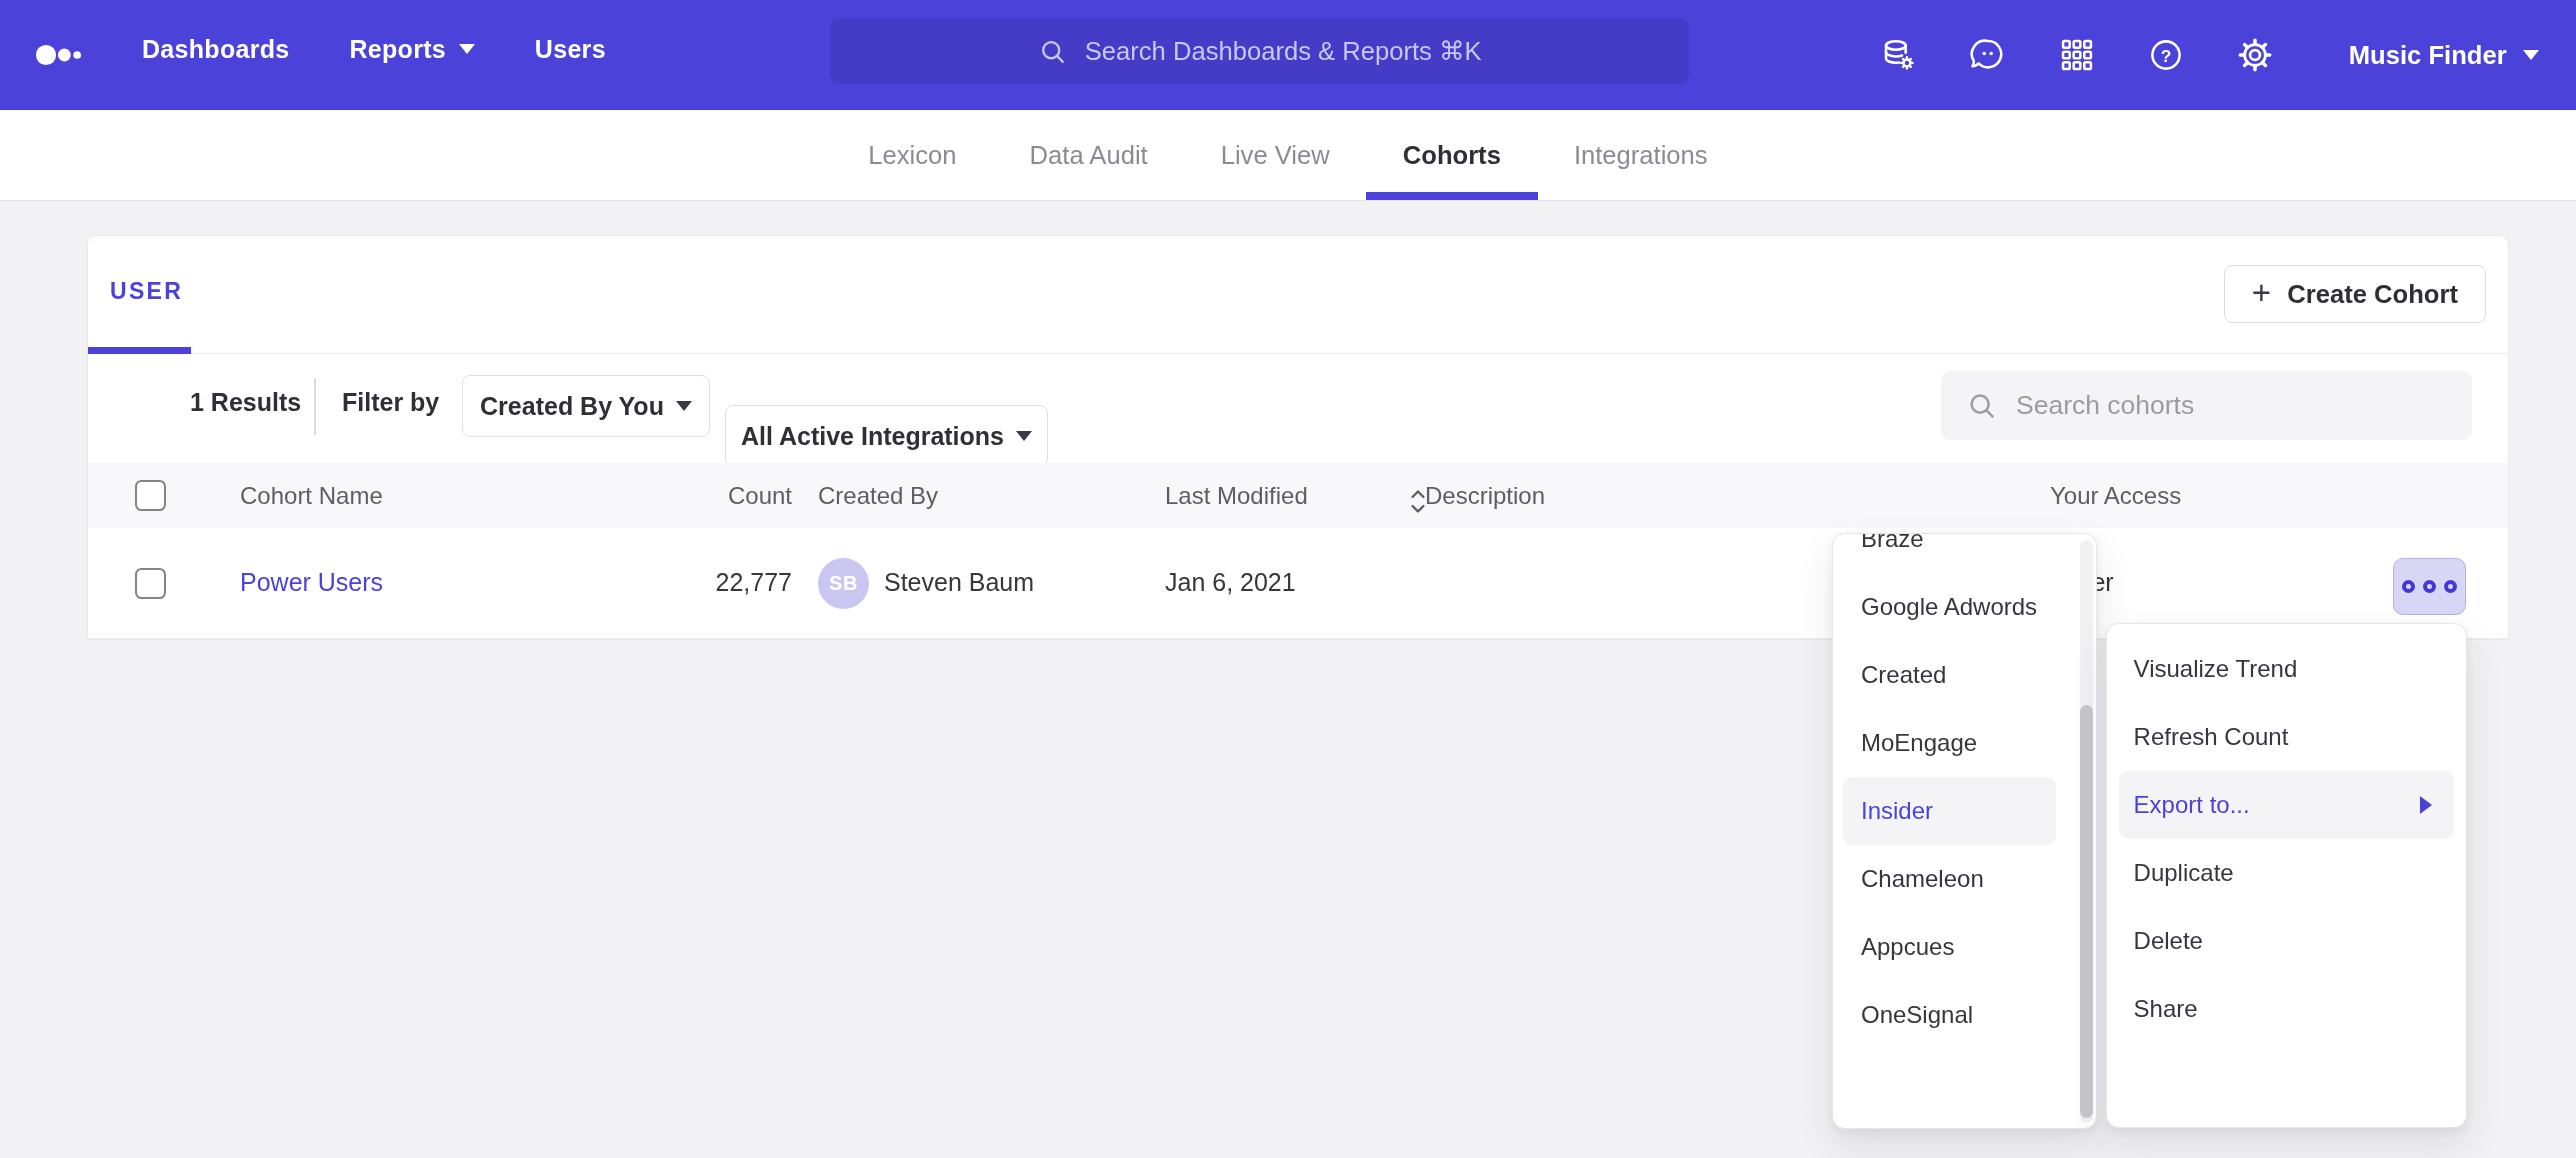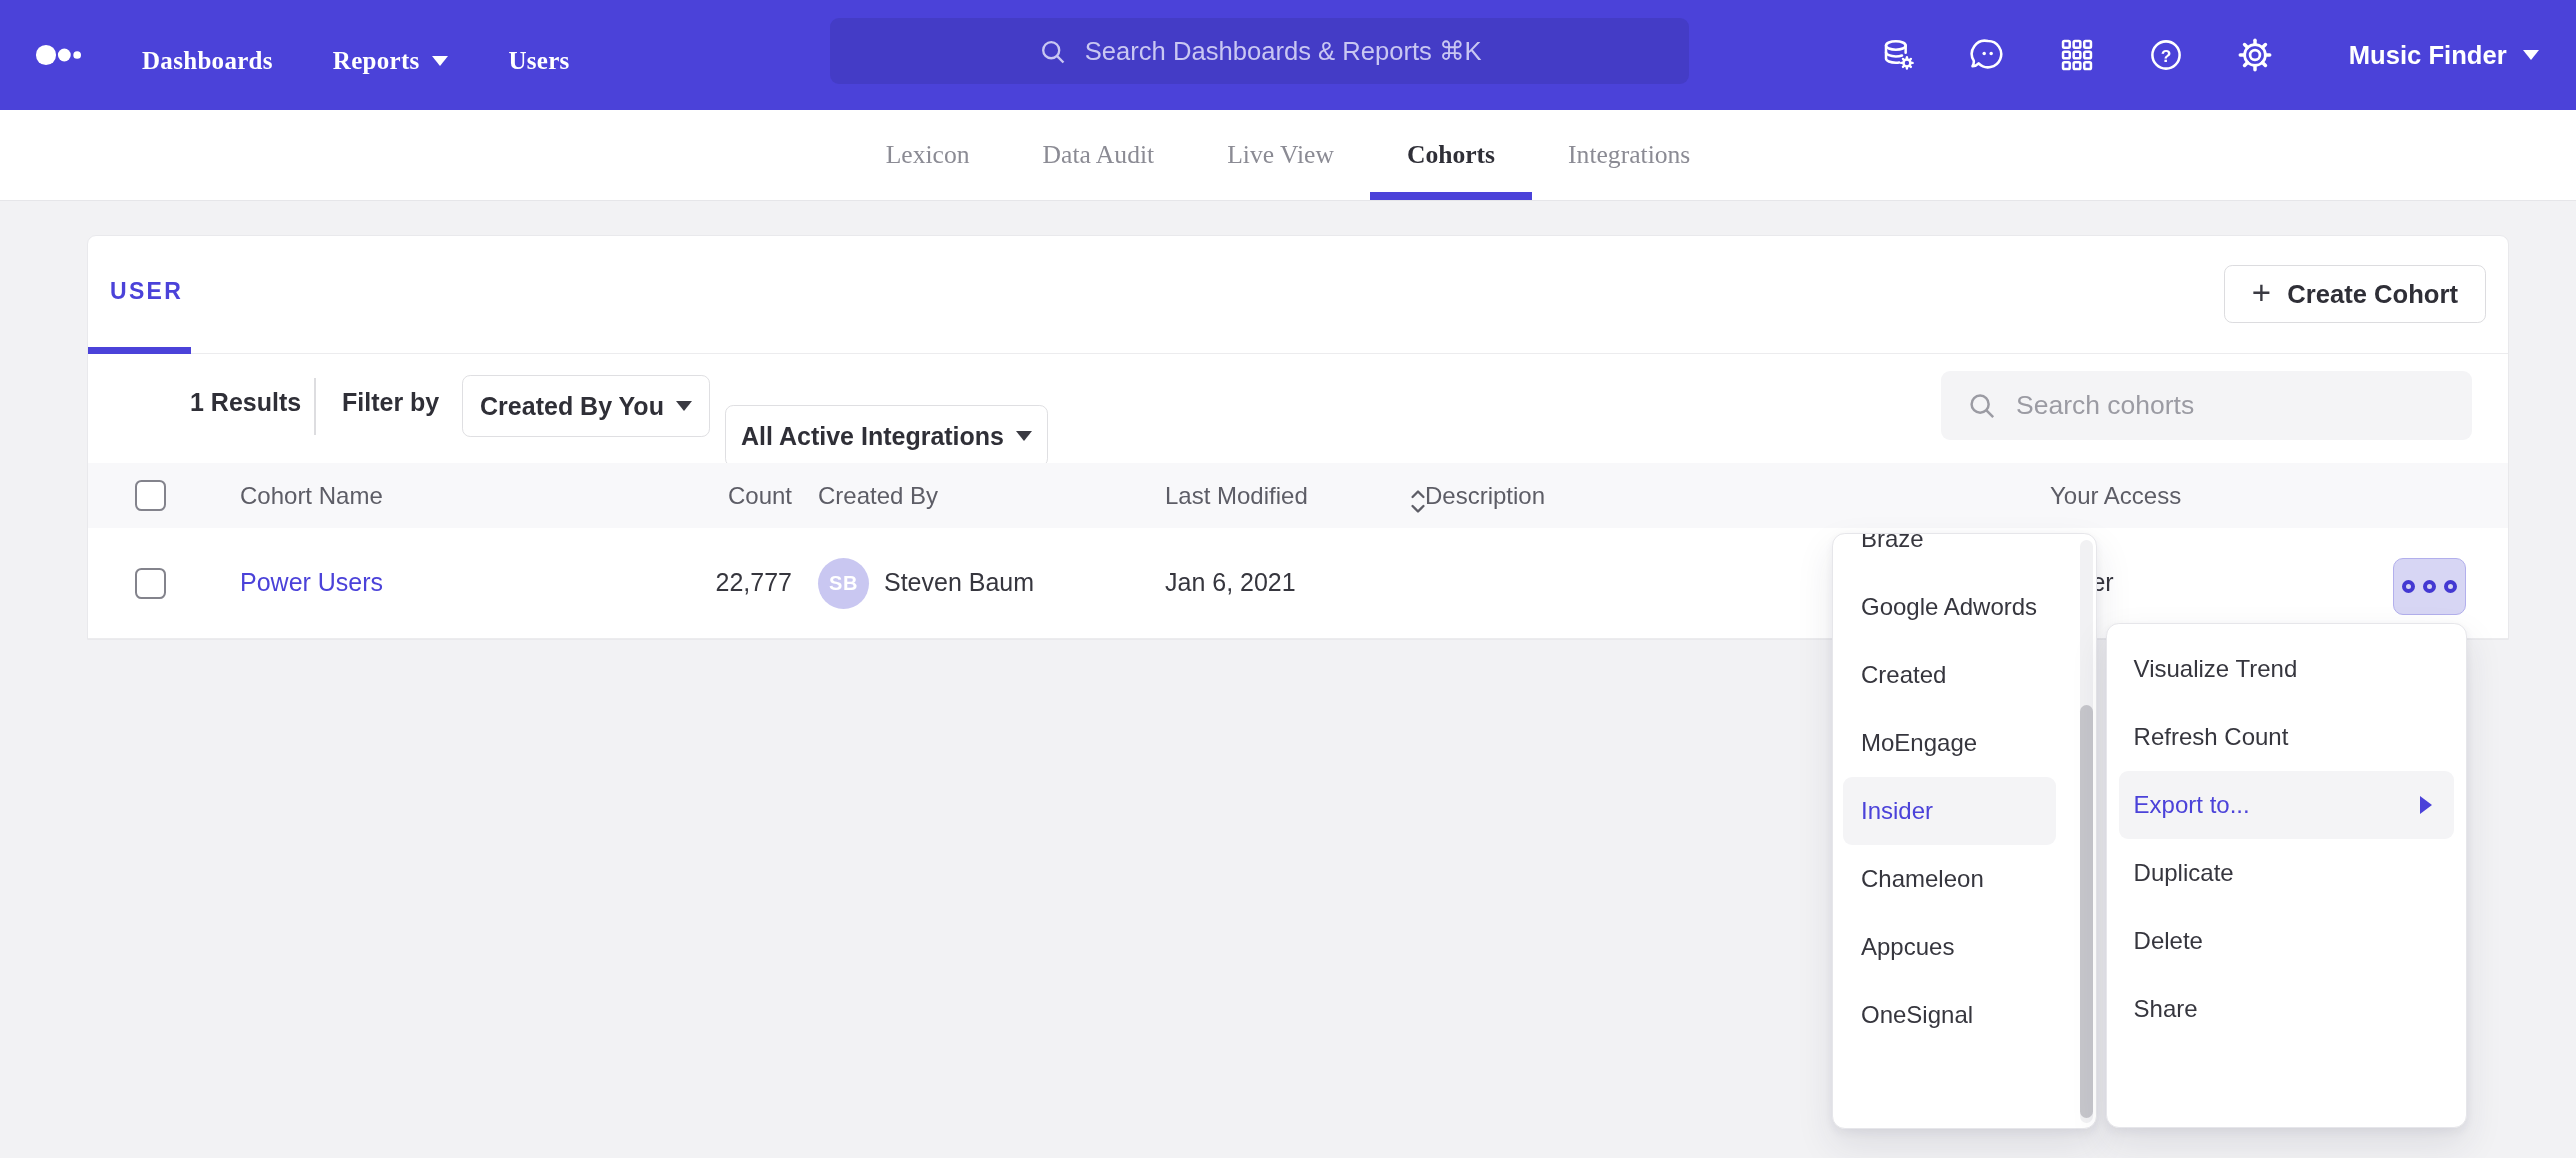--- a/index.html
+++ b/index.html
@@ -6,35 +6,35 @@
   html,body { margin:0; padding:0; }
   body {
     width:2576px; height:1158px; position:relative; overflow:hidden;
     font-family:"Liberation Sans","DejaVu Sans",sans-serif;
     background:#f2f2f4; color:#34343c;
   }
 
   
   .navbar { position:absolute; left:0; top:0; width:2576px; height:110px; background:#4b42d9; z-index:5; }
   .logo { position:absolute; left:35px; top:33px; width:55px; height:44px; }
-  .nav-left { position:absolute; left:142px; top:12px; height:98px; display:flex; align-items:center; gap:60px;font-family:Liberation Serif, serif; }
+  .nav-left { position:absolute; left:142px; top:0; height:98px; display:flex; align-items:center; gap:60px; }
   .nav-item { color:#fff; font-size:25px; font-weight:700; letter-spacing:0.3px; display:flex; align-items:center; gap:12.8px; cursor:pointer; }
   .caret-down-w { width:0; height:0; border-left:8.2px solid transparent; border-right:8.2px solid transparent; border-top:10px solid #ffffff; }
   .nav-search { position:absolute; left:830px; top:18px; width:859px; height:66px; background:#443cc6; border-radius:9px;
     display:flex; align-items:center; justify-content:center; gap:16.4px; }
   .nav-search .ph { color:#c9c7f2; font-size:25.6px; }
   .nav-right { position:absolute; right:37px; top:0; height:110px; display:flex; align-items:center; gap:51px; }
   .nav-icon { width:38px; height:38px; display:flex; align-items:center; justify-content:center; cursor:pointer; }
   .project-switch { display:flex; align-items:center; gap:16.4px; margin-left:24px; cursor:pointer; }
   .project-switch .pname { color:#fff; font-size:25.6px; font-weight:700; }
 
   
   .subnav { position:absolute; left:0; top:110px; width:2576px; height:91px; background:#fff; border-bottom:1.8px solid #e6e6e9; }
   .subnav-tabs { position:absolute; left:0; top:0; width:100%; height:100%; display:flex; align-items:center; justify-content:center; gap:73px; }
-  .subtab { font-size:25.6px; color:#8b8b94; font-weight:500; cursor:pointer; position:relative; height:100%; display:flex; align-items:center;font-family:Liberation Serif, serif; }
+  .subtab { font-size:25.6px; color:#8b8b94; font-weight:500; cursor:pointer; position:relative; height:100%; display:flex; align-items:center; }
   .subtab.active { color:#2f2f37; font-weight:700; }
   .subtab.active::after { content:""; position:absolute; left:-37px; right:-37px; bottom:0; height:8.2px; background:#4b42d9; }
 
   
   .card { position:absolute; left:87px; top:235px; width:2422px; height:405px; background:#fff; border:0.9px solid #e9e9ec;
     border-radius:9px 9px 0 0; z-index:1; }
   .card-tabrow { position:absolute; left:0; top:0; width:100%; height:118px; border-bottom:1.8px solid #ececee; }
   .user-tab { position:absolute; left:22px; top:42px; font-size:23px; font-weight:700; letter-spacing:2.3px; color:#4b42d9; cursor:pointer; }
   .user-tab-underline { position:absolute; left:0; top:111px; width:103px; height:7.3px; background:#4b42d9; }
   .create-btn { position:absolute; right:22px; top:29px; height:58px; padding:0 27px; background:#fff; border:1.8px solid #dcdcdf; border-radius:8.2px;

